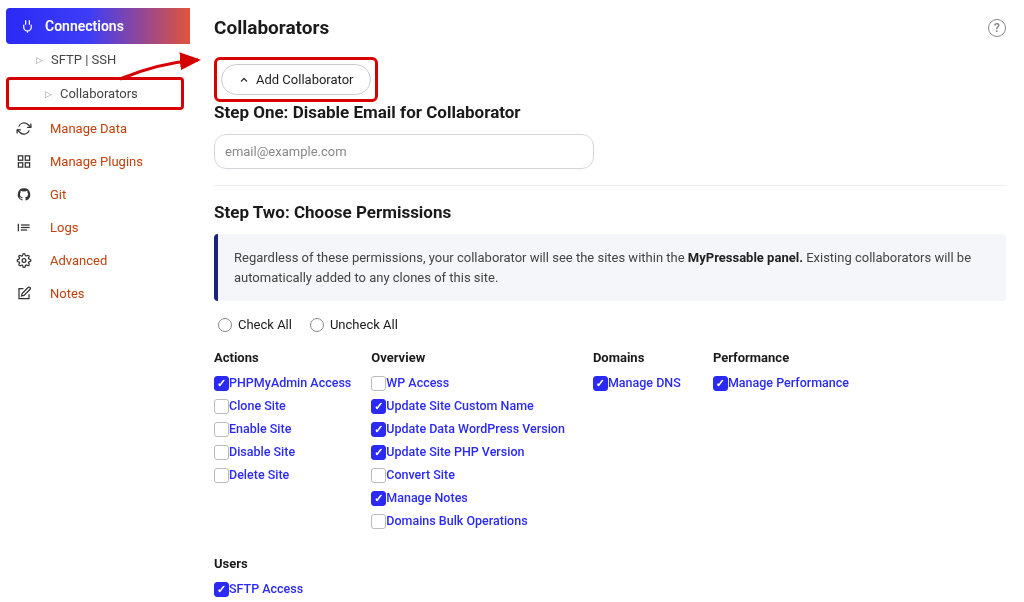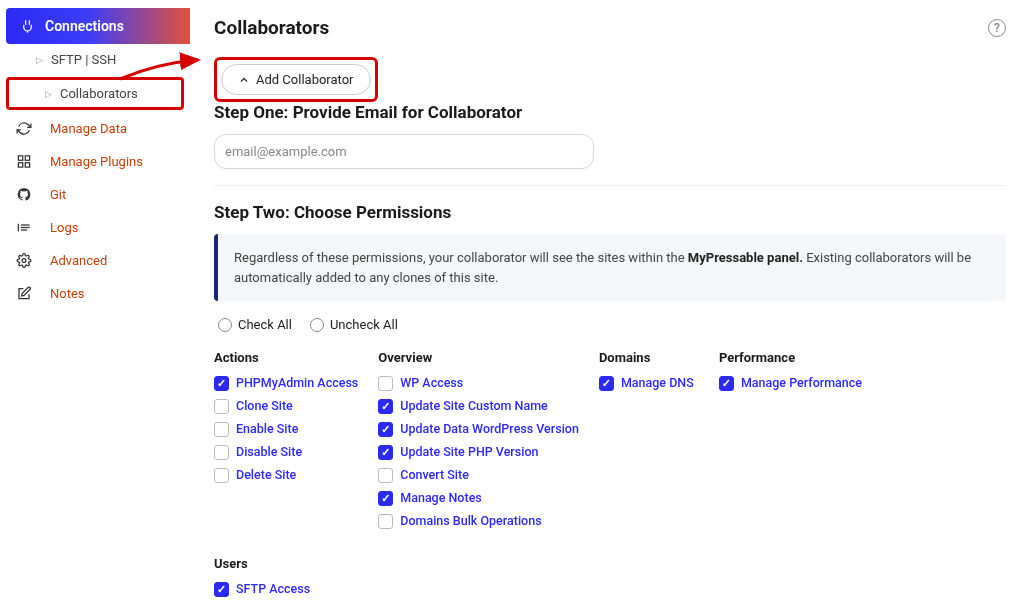--- a/index.html
+++ b/index.html
@@ -25,21 +25,21 @@
   .email-input::placeholder{color:#888}
   .divider{border:none;border-top:1px solid #eee;margin:16px 0}
   .notice-box{background:#f4f6f9;border-left:4px solid #1a237e;padding:14px 16px;border-radius:4px;font-size:13px;color:#444;margin-bottom:16px;line-height:1.5}
   .notice-box b{color:#222}
   .check-all-row{display:flex;gap:18px;margin-bottom:18px;padding-left:4px}
   .radio-item{display:flex;align-items:center;gap:6px;font-size:13px}
   .radio-circle{width:14px;height:14px;border:1.5px solid #888;border-radius:50%}
   .perm-grid{display:flex;gap:20px;flex-wrap:wrap}
   .perm-col{min-width:125px}
   .perm-col h4{font-size:13px;font-weight:700;margin-bottom:10px}
-  .perm-item{display:flex;align-items:flex-start;gap:7px;margin-bottom:7px;font-size:12.5px;color:#2b2af5;font-weight:500}
+  .perm-item{display:flex;align-items:flex-start;margin-bottom:7px;font-size:12.5px;color:#2b2af5;font-weight:500}
   .checkbox{width:15px;height:15px;border:1.5px solid #bbb;border-radius:3px;flex-shrink:0;display:flex;align-items:center;justify-content:center;margin-top:1px}
   .checkbox.checked{background:#2b2af5;border-color:#2b2af5}
   .checkbox.checked::after{content:"✓";color:#fff;font-size:11px;font-weight:700;line-height:1}
   .arrow-annot{position:absolute;left:118px;top:57px;pointer-events:none}
   .arrow-annot svg{overflow:visible}
 </style>
 </head>
 <body>
 
 <div class="container">
@@ -128,21 +128,21 @@
     </div>
     <div class="add-collab-wrap">
       <button class="add-collab-btn">
         <svg width="12" height="12" viewBox="0 0 24 24" fill="none" stroke="#333" stroke-width="2.5">
             <polyline points="18 15 12 9 6 15"></polyline>
           </svg>
         <span>Add Collaborator</span>
       </button>
     </div>
 
-    <div class="step-title">Step One: Provide Email for Collaborator</div>
+    <div class="step-title">Step One: Disable Email for Collaborator</div>
     <input class="email-input" placeholder="email@example.com" style="">
     <hr class="divider">
     <div class="step-title">Step Two: Choose Permissions</div>
 
     <div class="notice-box">
       <span>Regardless of these permissions, your collaborator will see the sites within the </span><b>MyPressable panel.</b><span> Existing collaborators will be automatically added to any clones of this site.</span>
     </div>
 
     <div class="check-all-row">
       <label class="radio-item">
@@ -203,21 +203,21 @@
           </div>
           <div class="perm-item">
             <span class="checkbox checked"></span>
             <span>Manage Notes</span>
           </div>
           <div class="perm-item">
             <span class="checkbox"></span>
             <span>Domains Bulk Operations</span>
           </div>
         </div>
-        <div class="perm-col" style="min-width: 100px;">
+        <div class="perm-col" style="min-width: 100px; margin-left: 8px;">
           <h4>Domains</h4>
           <div class="perm-item">
             <span class="checkbox checked"></span>
             <span>Manage DNS</span>
           </div>
         </div>
         <div class="perm-col" style="min-width: 130px;">
           <h4>Performance</h4>
           <div class="perm-item">
             <span class="checkbox checked"></span>

